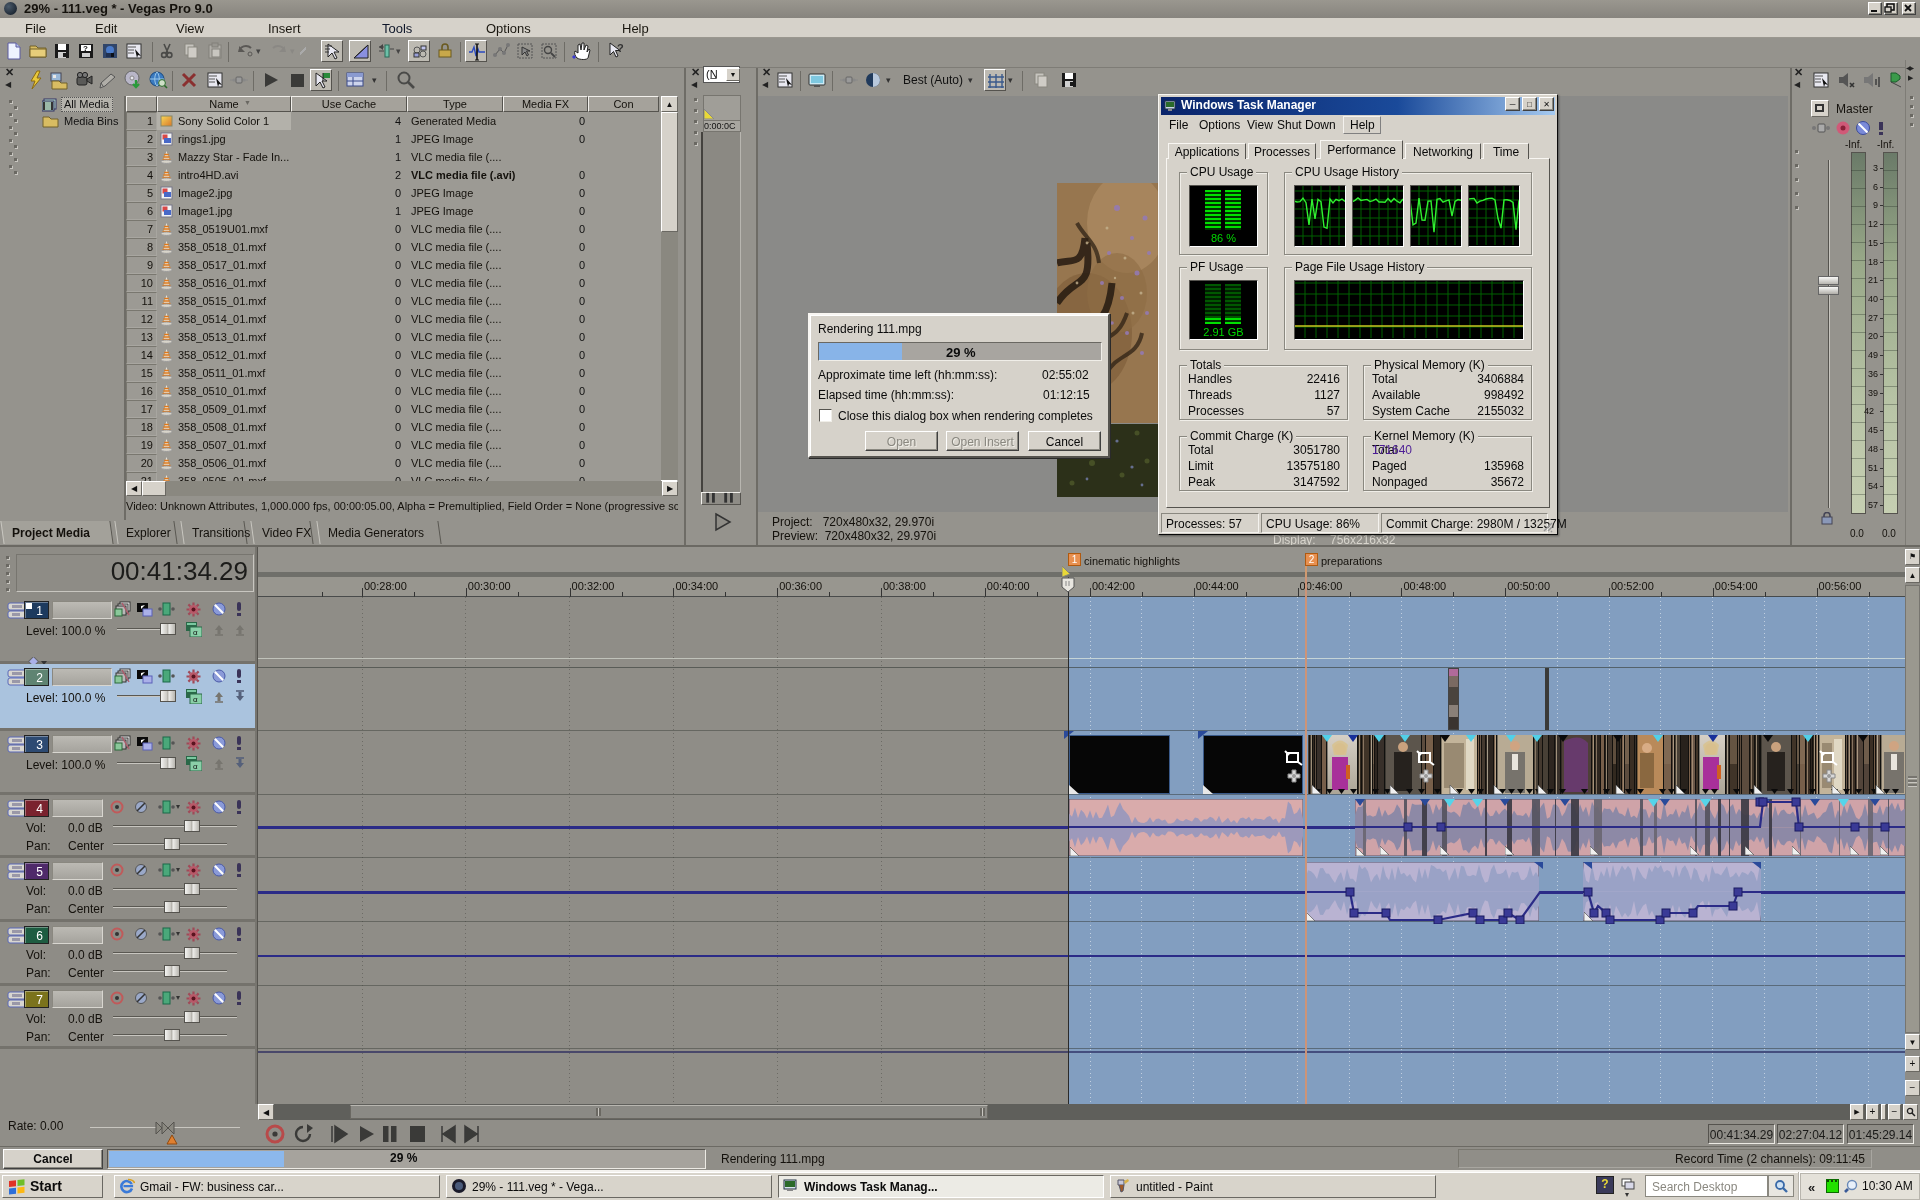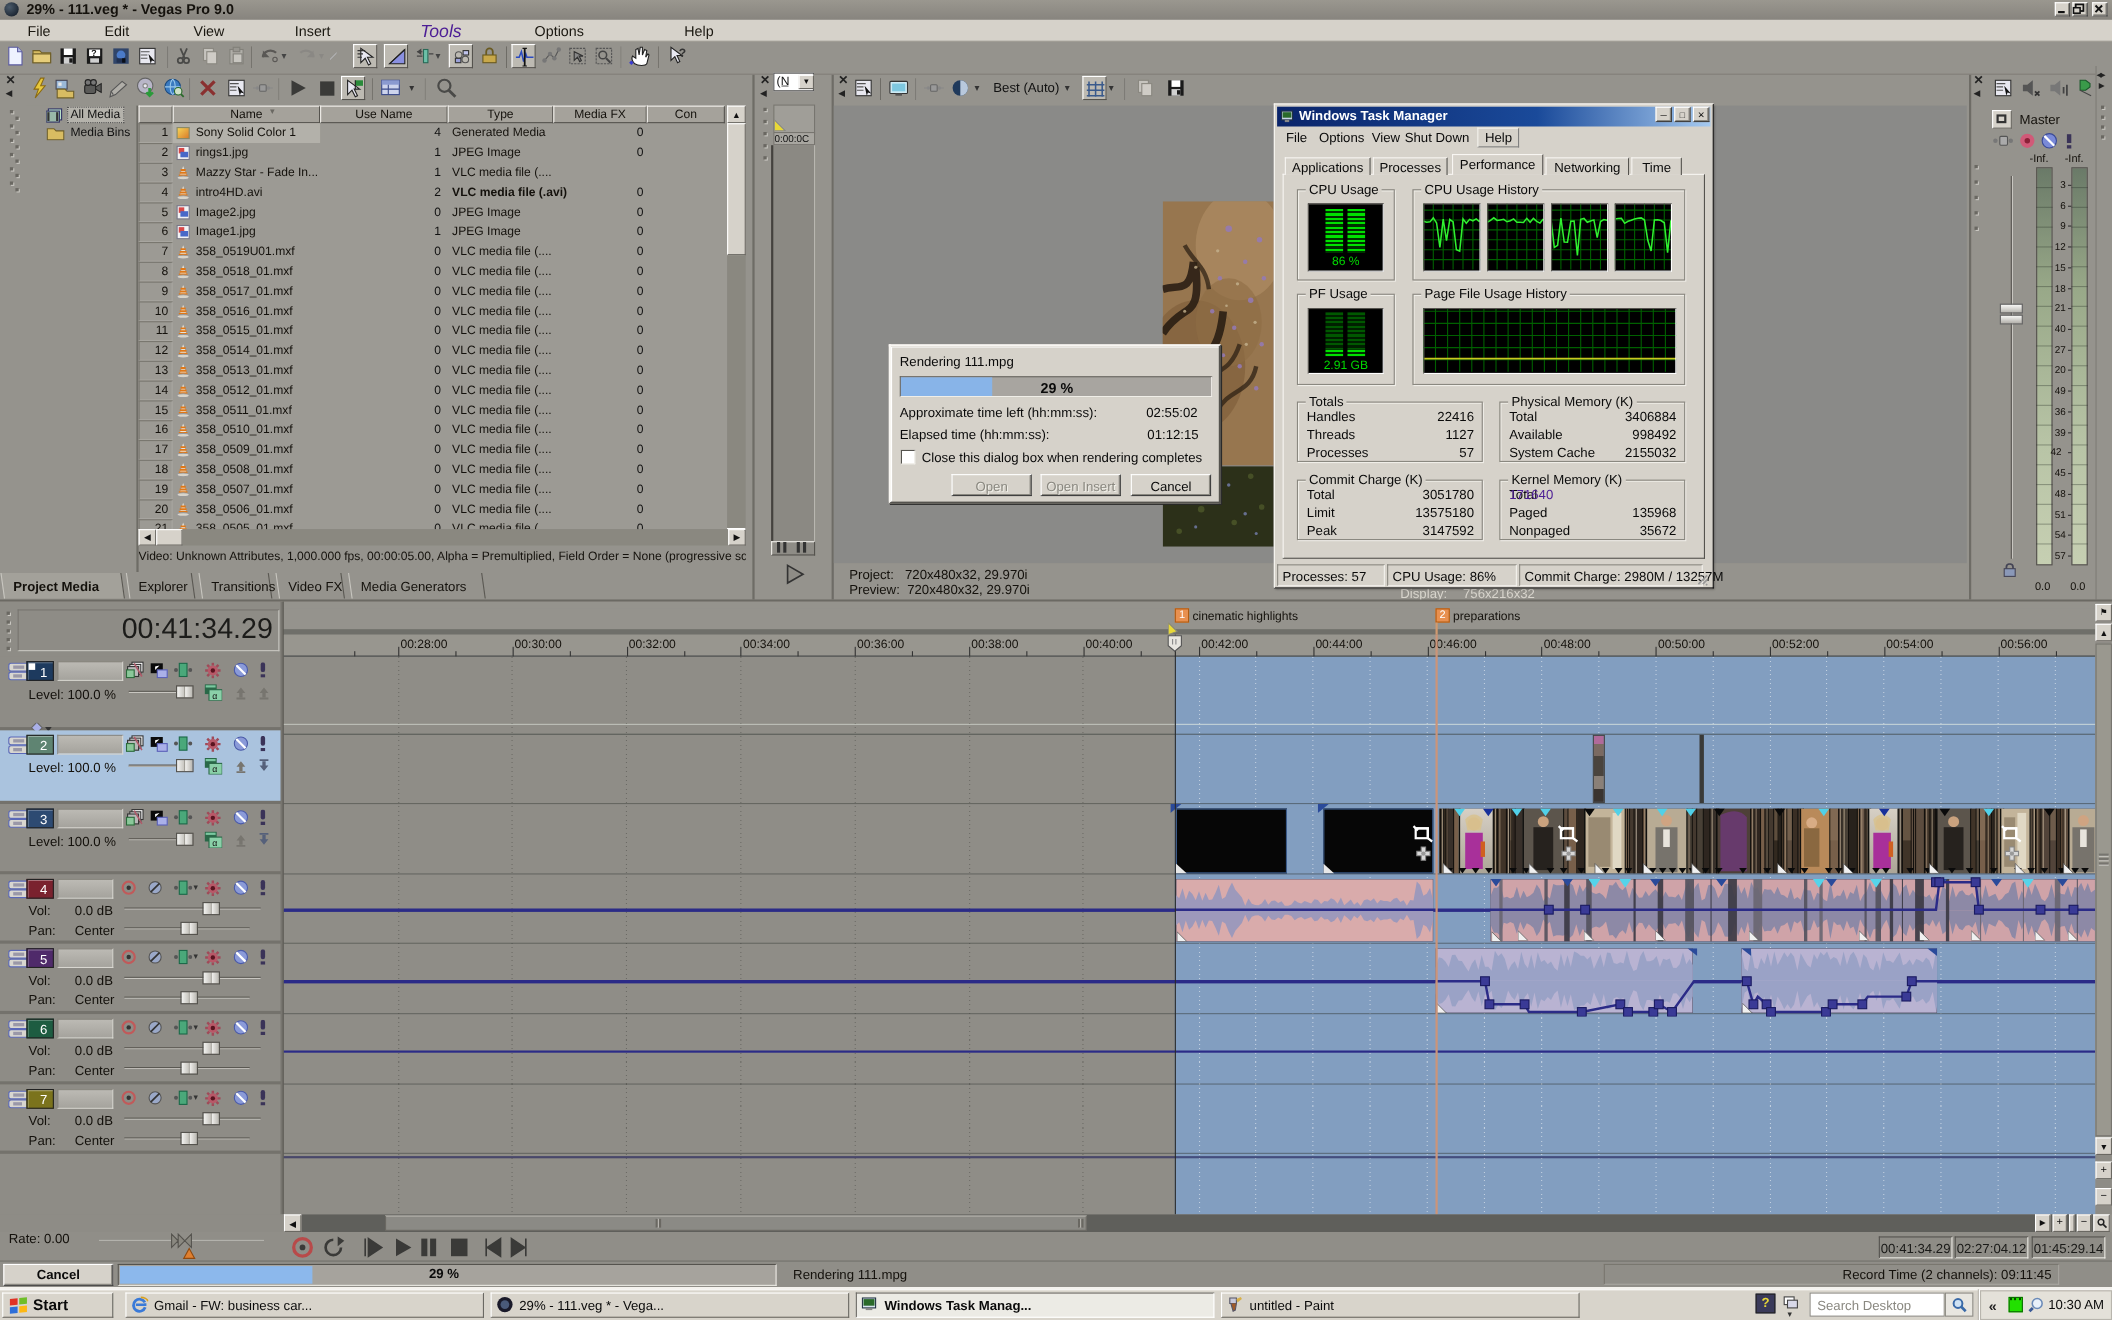--- a/index.html
+++ b/index.html
@@ -22,21 +22,21 @@
     <rect x="3" y="8" width="6" height="2" fill="#111"></rect>
     <rect x="19" y="2" width="7" height="6" fill="none" stroke="#111" stroke-width="1.6"></rect>
     <rect x="17" y="5" width="6" height="5" fill="#d6d2ca" stroke="#111" stroke-width="1.4"></rect>
     <path d="M37 3 L43 9 M43 3 L37 9" stroke="#111" stroke-width="1.8"></path>
   </svg>
 <div class="abs " style="left:0px;top:18px;width:1920px;height:20px;background:#d6d2ca;border-bottom:1px solid #9a978f;"></div>
 <div class="abs " style="left:25px;top:21px;font-size:13px;color:#1a1710;">File</div>
 <div class="abs " style="left:95px;top:21px;font-size:13px;color:#1a1710;">Edit</div>
 <div class="abs " style="left:176px;top:21px;font-size:13px;color:#1a1710;">View</div>
 <div class="abs " style="left:268px;top:21px;font-size:13px;color:#1a1710;">Insert</div>
-<div class="abs " style="left:382px;top:21px;font-size:16px;color:#4c1d95;font-style:italic;">Tools</div>
+<div class="abs " style="left:382px;top:21px;font-size:13px;color:#0f172a;">Tools</div>
 <div class="abs " style="left:486px;top:21px;font-size:13px;color:#1a1710;">Options</div>
 <div class="abs " style="left:622px;top:21px;font-size:13px;color:#1a1710;">Help</div>
 <div class="abs " style="left:0px;top:38px;width:1920px;height:30px;background:#95938d;border-bottom:1px solid #7e7c76;"></div>
 <div class="abs" style="left:3px;top:40px;width:22px;height:22px;"><svg width="22" height="22" viewBox="0 0 22 22">
       <path d="M5 3h8l4 4v12H5z" fill="#eef2ff" stroke="#5a5aa0"></path>
       <path d="M13 3v4h4" fill="#b8c0e8" stroke="#5a5aa0"></path>
     </svg></div>
 <div class="abs" style="left:27px;top:40px;width:22px;height:22px;"><svg width="22" height="22" viewBox="0 0 22 22">
       <path d="M3 6h6l2 2h8v9H3z" fill="#d8bc62" stroke="#70602a"></path>
       <path d="M3 9h16v8H3z" fill="#e6cd7a" stroke="#70602a"></path>
@@ -246,21 +246,21 @@
 <div class="abs " style="left:64px;top:115px;color:#111;">Media Bins</div>
 <div class="abs " style="left:124px;top:96px;width:2px;height:424px;background:#6e6c66;"></div>
 <div class="abs " style="left:126px;top:96px;width:552px;height:400px;background:#9c9a94;"></div>
 <div class="abs bevel" style="left:126px;top:96px;width:31px;height:16px;background:#a5a29b;">
     <div style="text-align:center;margin-top:1px;color:#14110c;"></div>
   </div>
 <div class="abs bevel" style="left:157px;top:96px;width:134px;height:16px;background:#a5a29b;">
     <div style="text-align:center;margin-top:1px;color:#14110c;">Name</div>
   </div>
 <div class="abs bevel" style="left:291px;top:96px;width:116px;height:16px;background:#a5a29b;">
-    <div style="text-align:center;margin-top:1px;color:#14110c;">Use Name</div>
+    <div style="text-align:center;margin-top:1px;color:#14110c;">Use Cache</div>
   </div>
 <div class="abs bevel" style="left:407px;top:96px;width:96px;height:16px;background:#a5a29b;">
     <div style="text-align:center;margin-top:1px;color:#14110c;">Type</div>
   </div>
 <div class="abs bevel" style="left:503px;top:96px;width:85px;height:16px;background:#a5a29b;">
     <div style="text-align:center;margin-top:1px;color:#14110c;">Media FX</div>
   </div>
 <div class="abs bevel" style="left:588px;top:96px;width:71px;height:16px;background:#a5a29b;">
     <div style="text-align:center;margin-top:1px;color:#14110c;">Con</div>
   </div>

